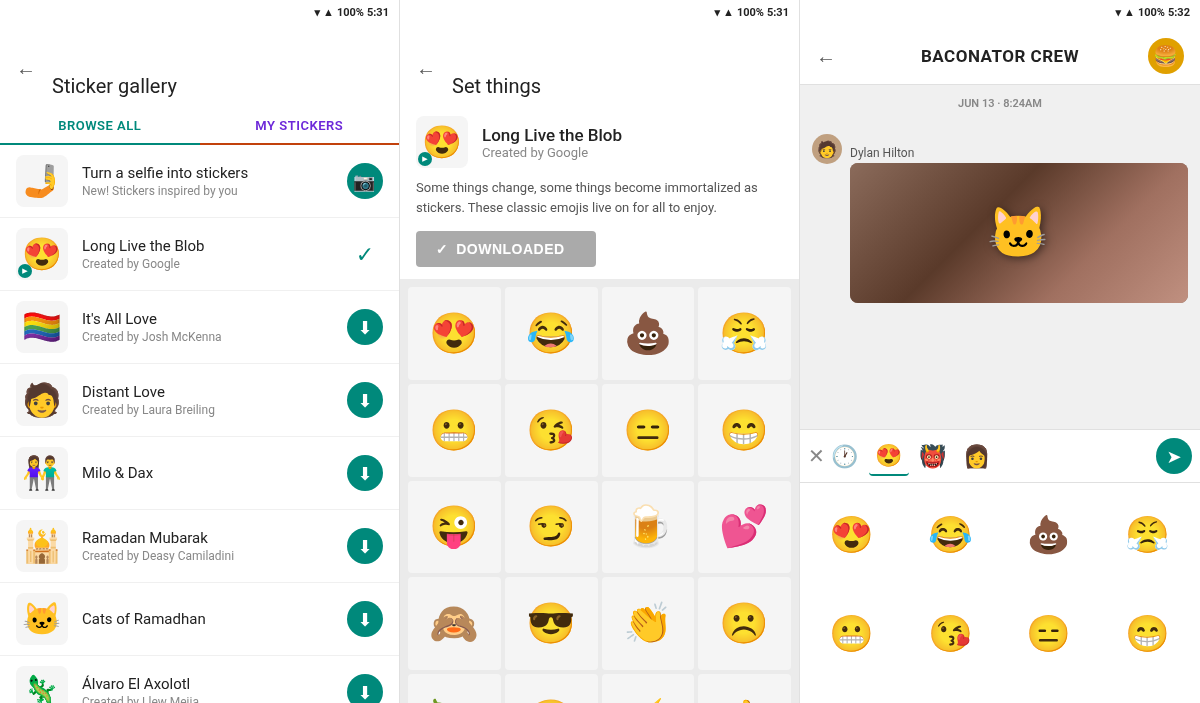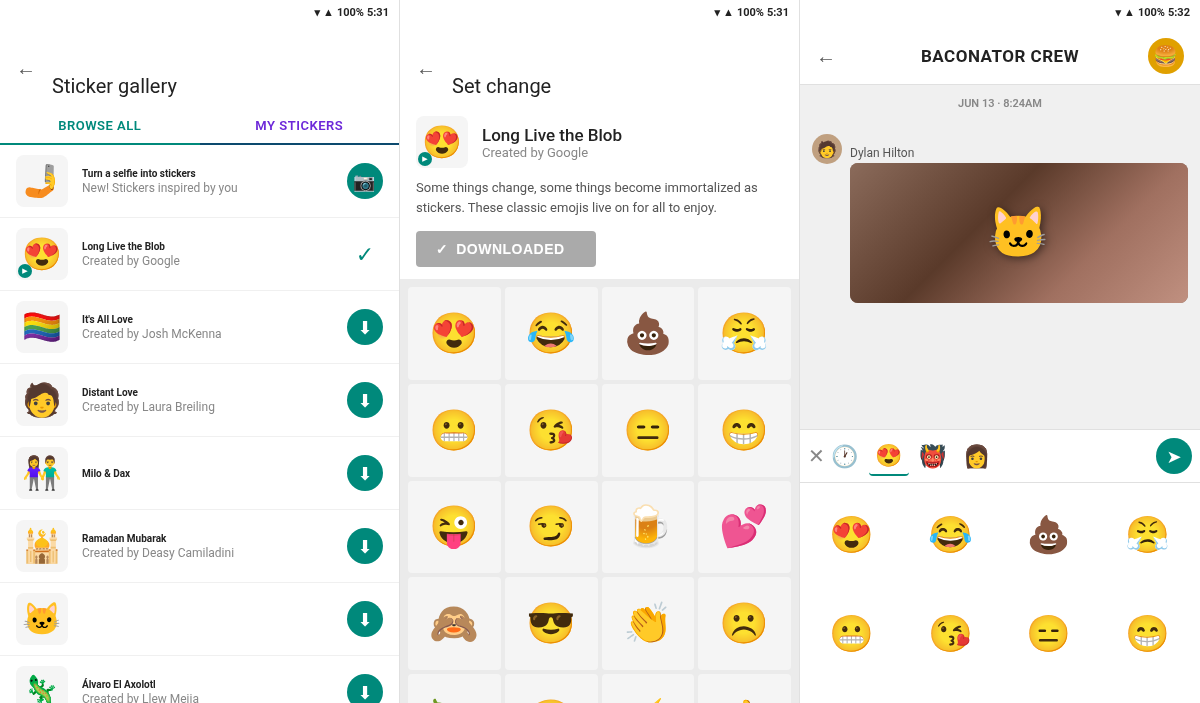--- a/index.html
+++ b/index.html
@@ -38,21 +38,21 @@
     }
     .panel-title {
       font-size: 20px;
       font-weight: 400;
       color: #222;
       margin-top: 36px;
     }
 
     .tabs {
       display: flex;
-      border-bottom: 2px solid #0c4a6e;
+      border-bottom: 2px solid #c2410c;
       position: relative;
     }
     .tab {
       flex: 1;
       text-align: center;
       padding: 10px 0;
       font-size: 13px;
       font-weight: 600;
       color: #6d28d9;
       cursor: pointer;
@@ -98,23 +98,23 @@
       background: #00897b;
       border-radius: 50%;
       display: flex;
       align-items: center;
       justify-content: center;
       font-size: 7px;
       color: white;
     }
     .sticker-info { flex: 1; }
     .sticker-name {
-      font-size: 10px;
+      font-size: 15px;
       color: #222;
-      font-weight: 700;
+      font-weight: 400;
     }
     .sticker-creator {
       font-size: 12px;
       color: #888;
       margin-top: 2px;
     }
     .sticker-action {
       width: 36px;
       height: 36px;
       border-radius: 50%;
@@ -470,20 +470,21 @@
       <div class="sticker-info">
         <div class="sticker-name">Ramadan Mubarak</div>
         <div class="sticker-creator">Created by Deasy Camiladini</div>
       </div>
       <div class="sticker-action download-btn">⬇</div>
     </div>
 
     <div class="sticker-item">
       <div class="sticker-thumb">🐱</div>
       <div class="sticker-info">
+        <div class="sticker-name">Cats of Ramadhan</div>
       </div>
       <div class="sticker-action download-btn">⬇</div>
     </div>
 
     <div class="sticker-item">
       <div class="sticker-thumb">🦎</div>
       <div class="sticker-info">
         <div class="sticker-name">Álvaro El Axolotl</div>
         <div class="sticker-creator">Created by Llew Mejia</div>
       </div>
@@ -505,21 +506,21 @@
     <div class="status-icons">
       <span>▾</span>
       <span>▲</span>
       <span>100%</span>
       <span>5:31</span>
     </div>
   </div>
 
   <div class="set-header">
     <span class="back-arrow">←</span>
-    <span class="panel-title">Set change</span>
+    <span class="panel-title">Set things</span>
   </div>
 
   <div class="set-info">
     <div class="set-icon-row">
       <div class="set-icon">
         😍
         <div class="play-badge">▶</div>
       </div>
       <div>
         <div class="set-title">Long Live the Blob</div>

